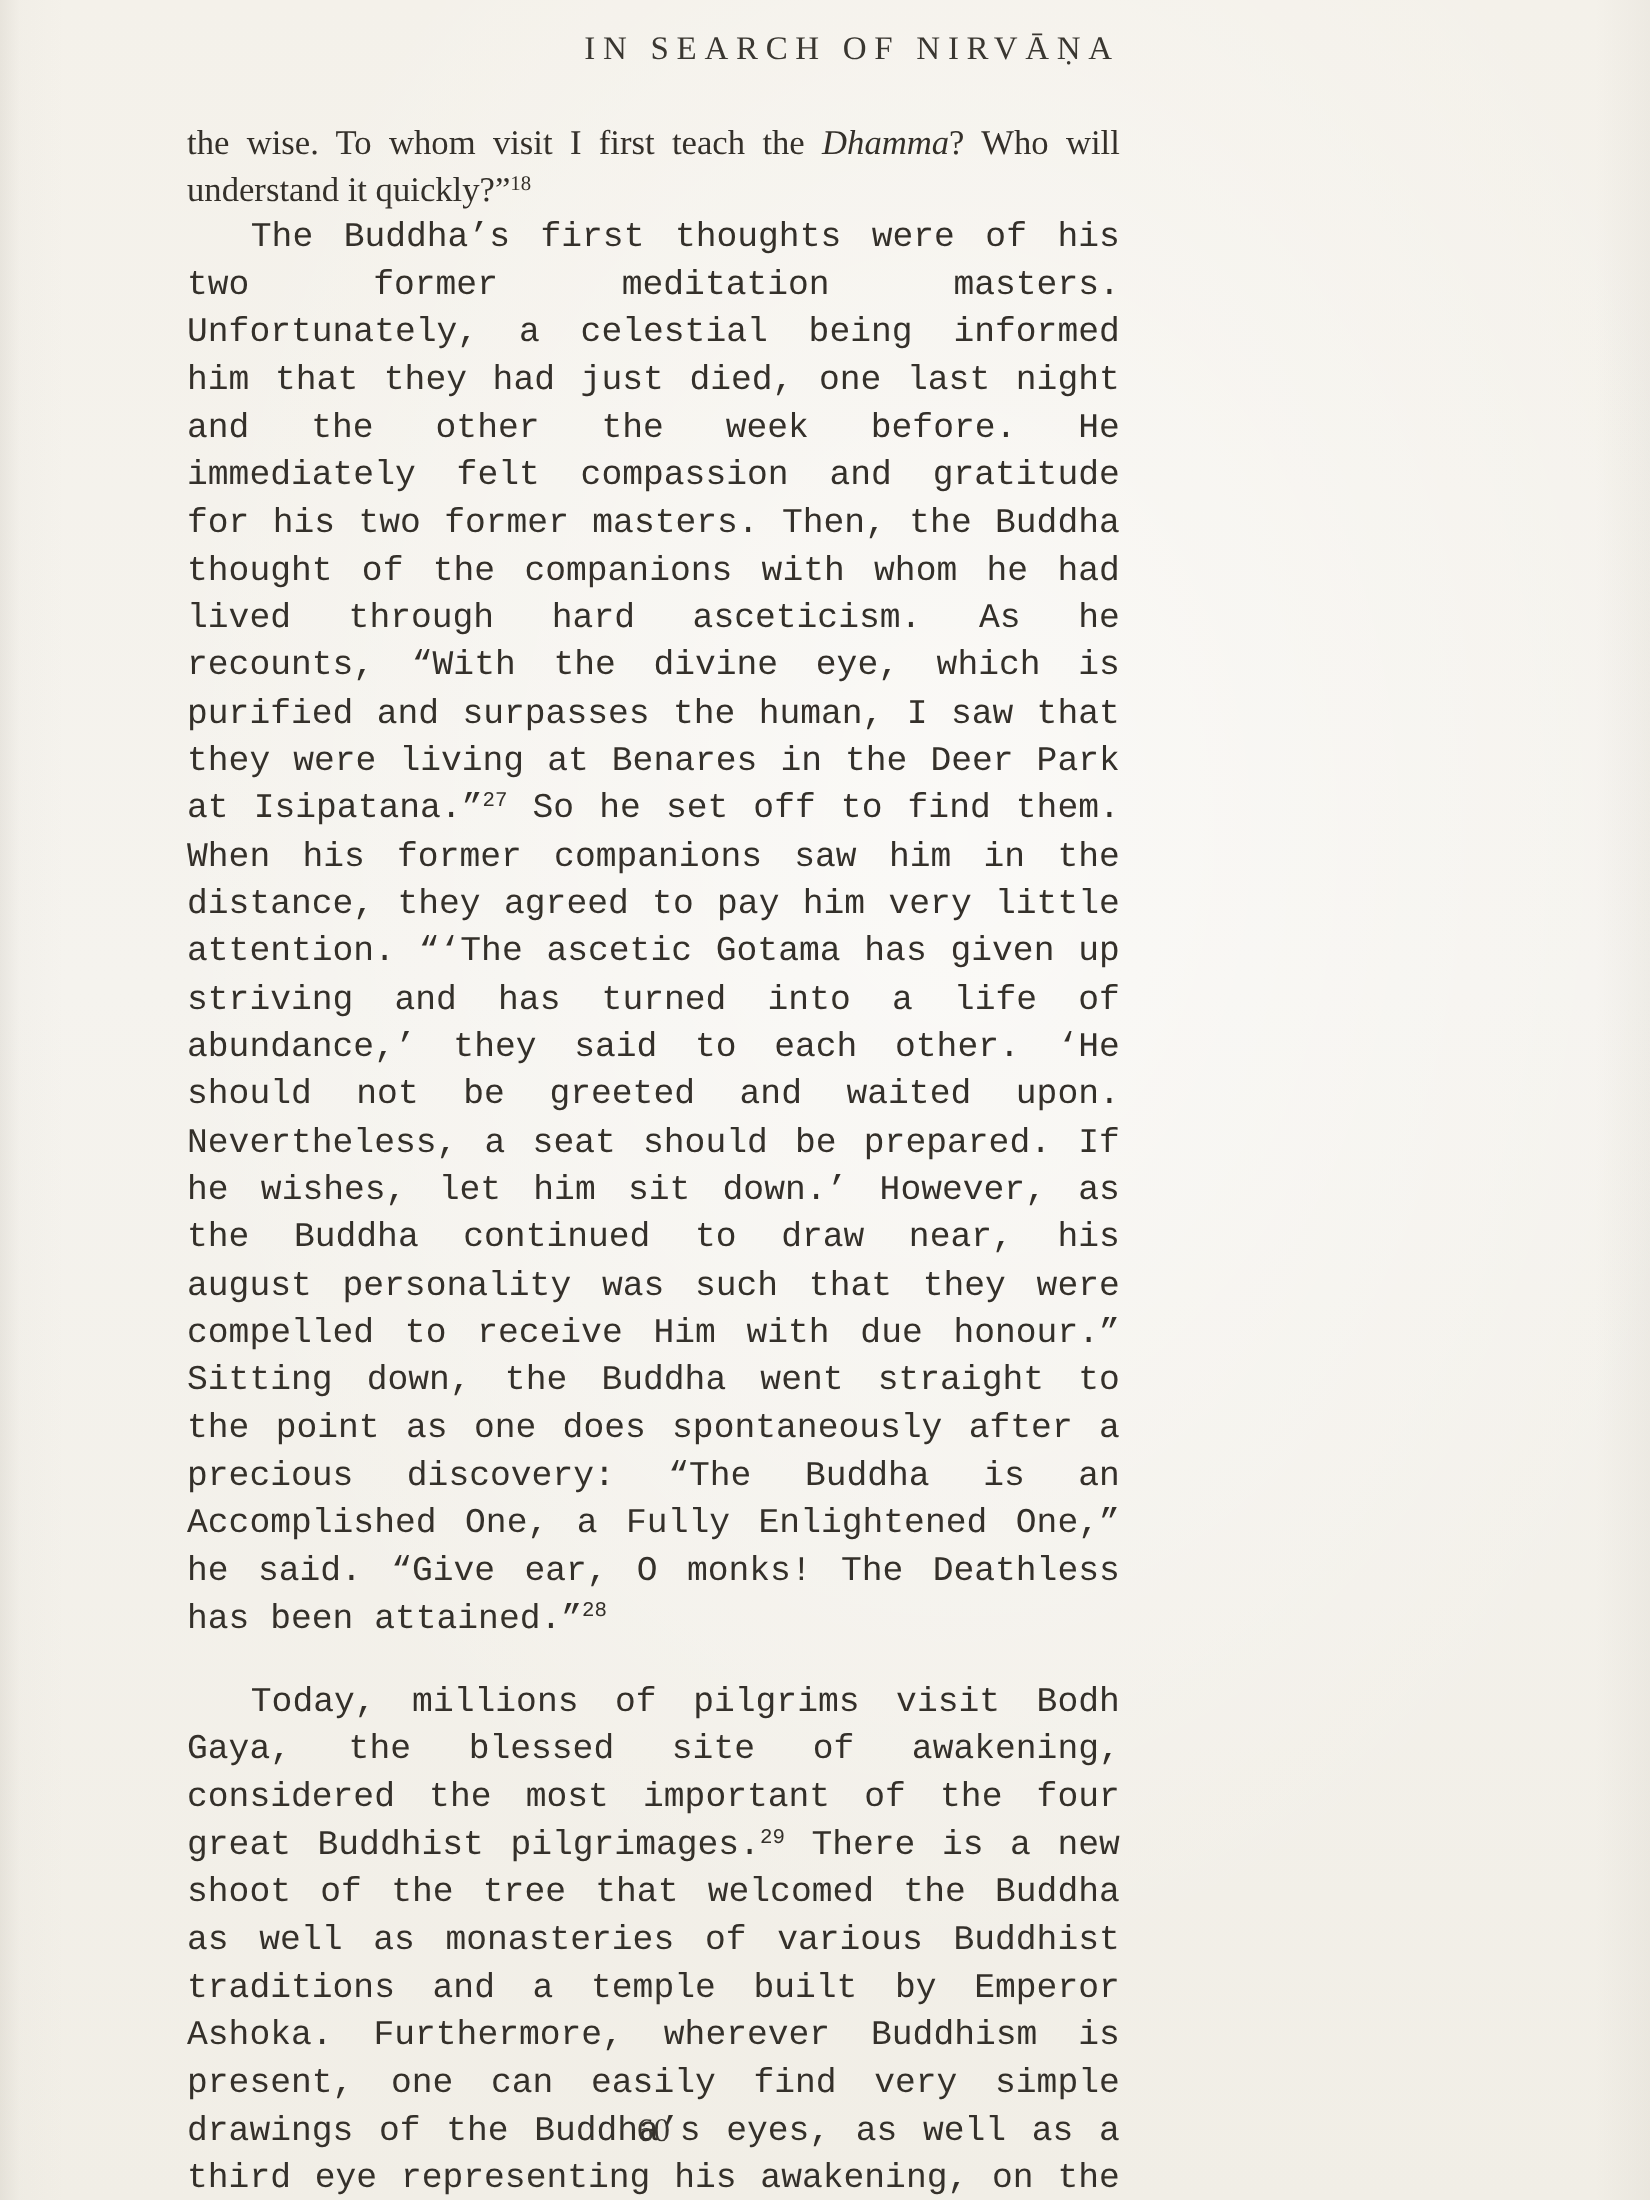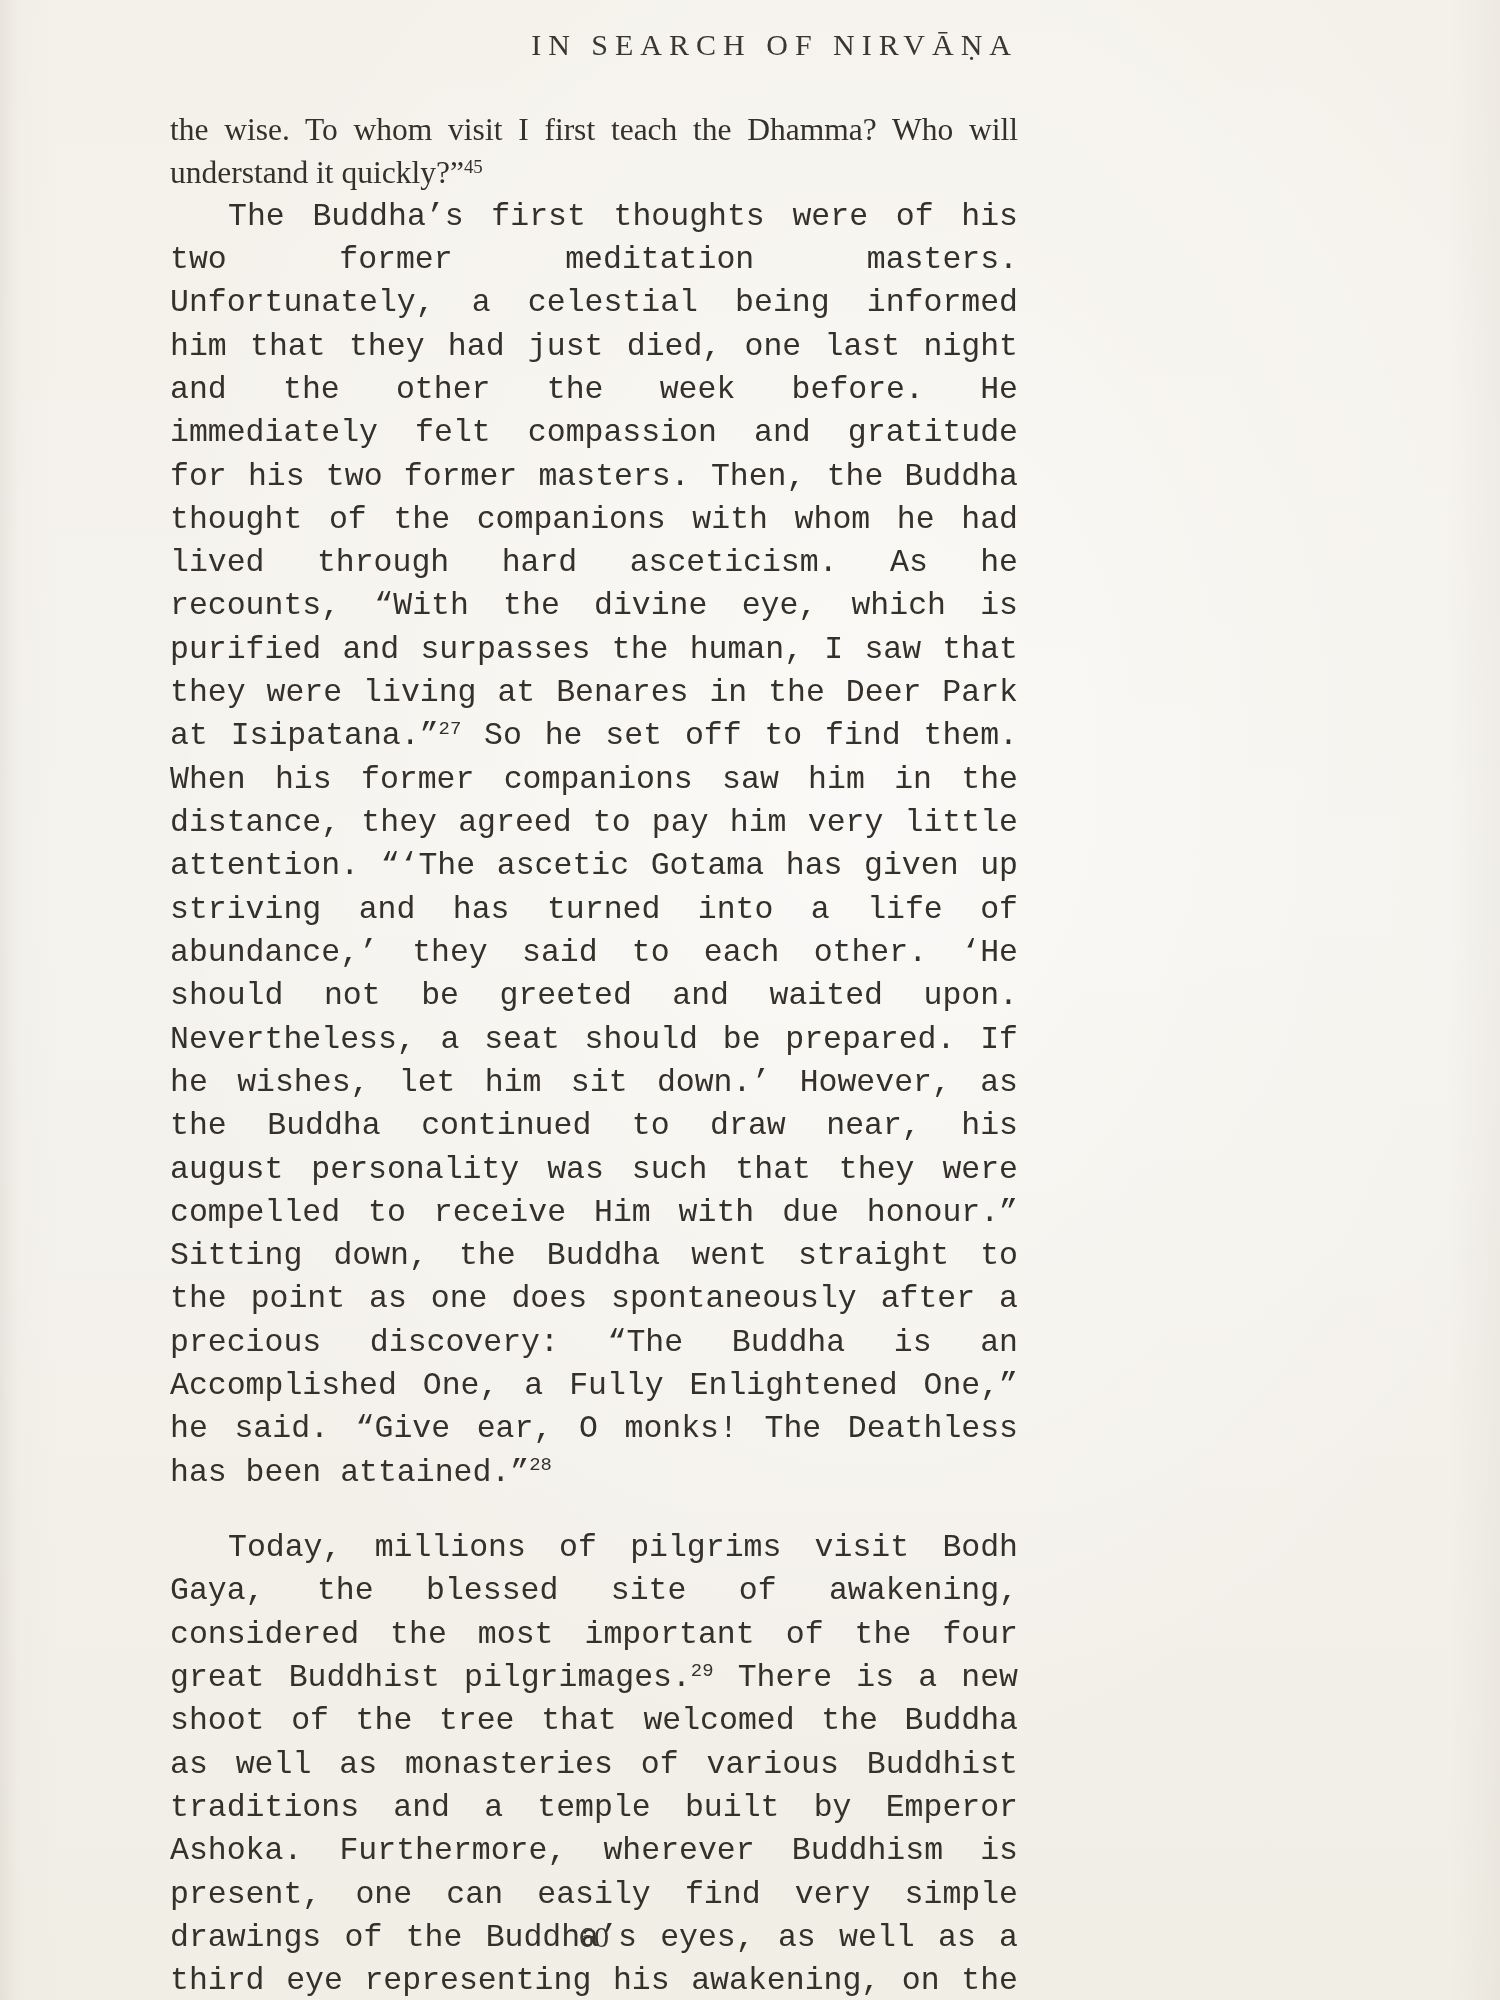--- a/index.html
+++ b/index.html
@@ -52,20 +52,21 @@
     color: #34302a;
   }
   .body-text .para.indent {
     text-indent: 58px;
     font-family: Liberation Mono, monospace;
   }
   .body-text .para.spaced {
     margin-top: 32px;
   }
   .italic {
+    font-style: italic;
   }
   sup {
     font-size: 0.6em;
     line-height: 0;
     vertical-align: baseline;
     position: relative;
     top: -0.55em;
     letter-spacing: 0;
   }
   .page-number {
@@ -80,21 +81,21 @@
 </style>
 </head>
 <body>
 
 <div class="page">
 
   <div class="text-block">
     <div class="running-header">IN SEARCH OF NIRVĀṆA</div>
 
     <div class="body-text">
-        <p class="para"><span>the wise. To whom visit I first teach the </span><span class="italic">Dhamma</span><span>? Who will understand it quickly?”</span><sup>45</sup></p>
+        <p class="para"><span>the wise. To whom visit I first teach the </span><span class="italic">Dhamma</span><span>? Who will understand it quickly?”</span><sup>18</sup></p>
         <p class="para indent"><span>The Buddha’s first thoughts were of his two former meditation masters. Unfortunately, a celestial being informed him that they had just died, one last night and the other the week before. He immediately felt compassion and gratitude for his two former masters. Then, the Buddha thought of the companions with whom he had lived through hard asceticism. As he recounts, “With the divine eye, which is purified and surpasses the human, I saw that they were living at Benares in the Deer Park at Isipatana.”</span><sup>27</sup><span> So he set off to find them. When his former companions saw him in the distance, they agreed to pay him very little attention. “‘The ascetic Gotama has given up striving and has turned into a life of abundance,’ they said to each other. ‘He should not be greeted and waited upon. Nevertheless, a seat should be prepared. If he wishes, let him sit down.’ However, as the Buddha continued to draw near, his august personality was such that they were compelled to receive Him with due honour.” Sitting down, the Buddha went straight to the point as one does spontaneously after a precious discovery: “The Buddha is an Accomplished One, a Fully Enlightened One,” he said. “Give ear, O monks! The Deathless has been attained.”</span><sup>28</sup></p>
         <p class="para indent spaced"><span>Today, millions of pilgrims visit Bodh Gaya, the blessed site of awakening, considered the most important of the four great Buddhist pilgrimages.</span><sup>29</sup><span> There is a new shoot of the tree that welcomed the Buddha as well as monasteries of various Buddhist traditions and a temple built by Emperor Ashoka. Furthermore, wherever Buddhism is present, one can easily find very simple drawings of the Buddha’s eyes, as well as a third eye representing his awakening, on the most prestigious temples</span></p>
       </div>
   </div>
 
   <div class="page-number">60</div>
 
 </div>
 
 </body></html>

